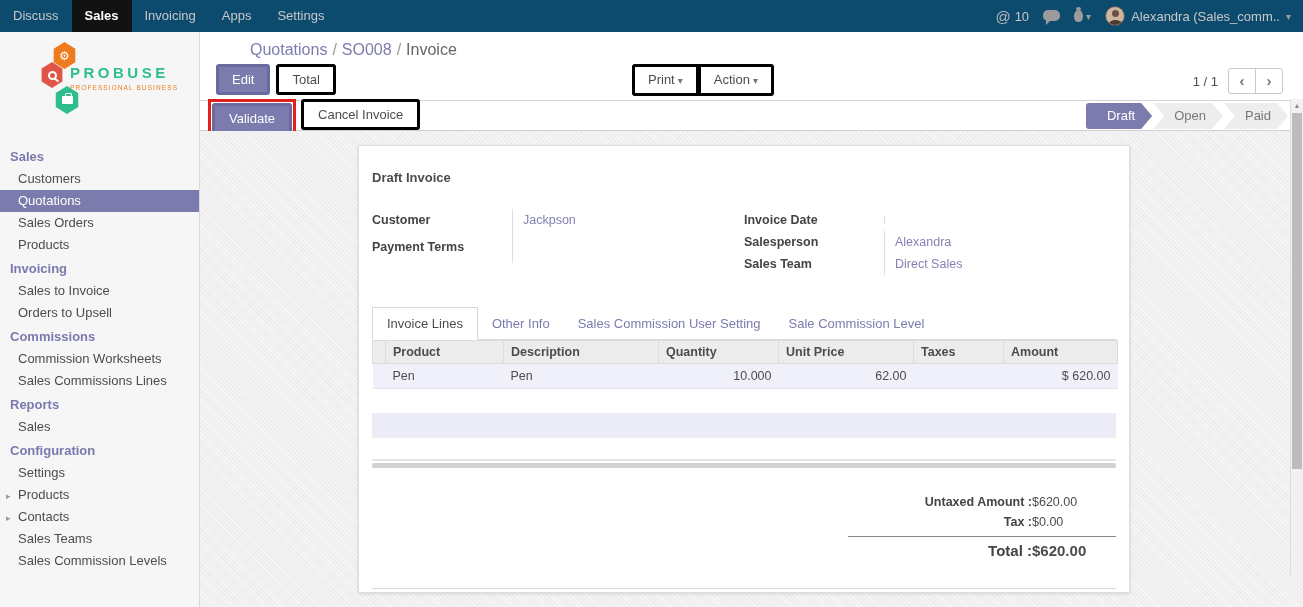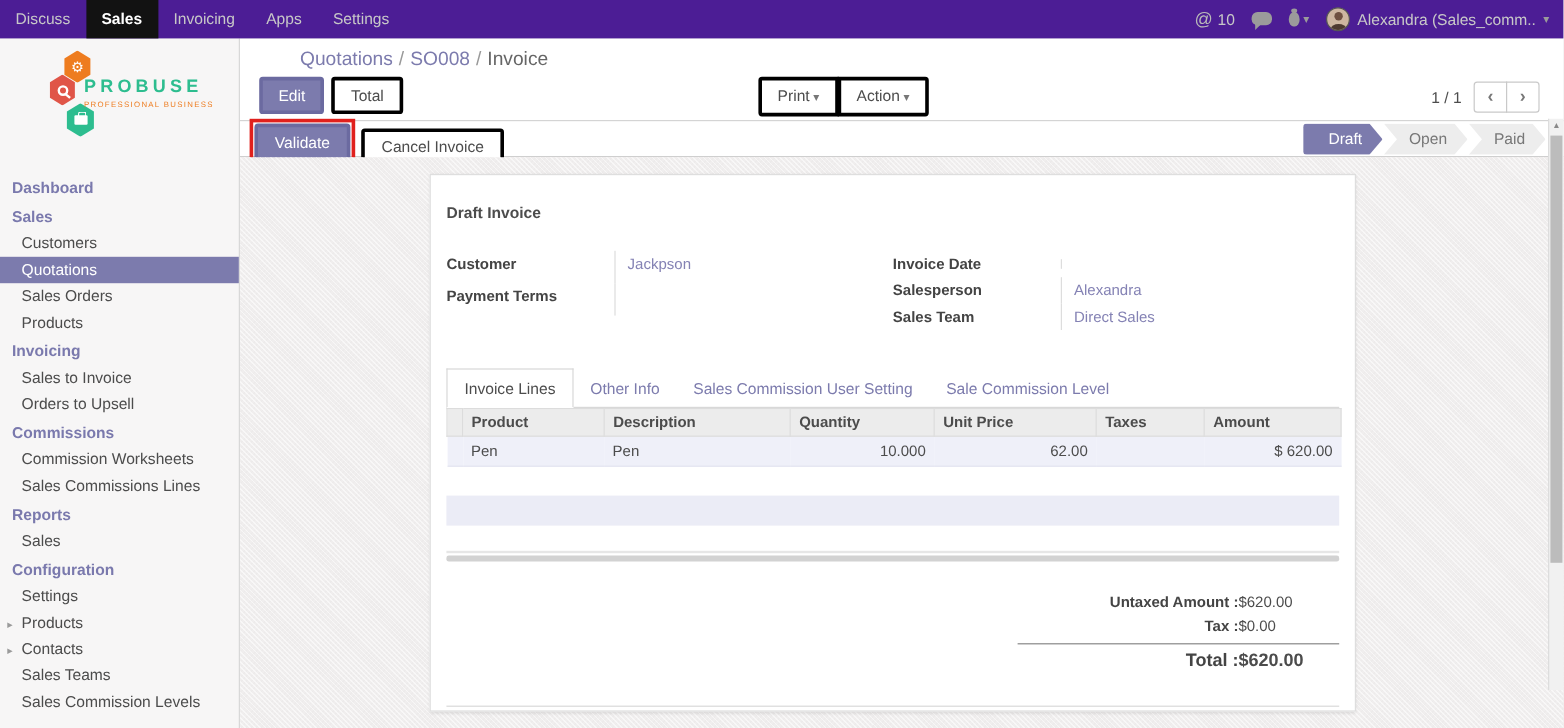--- a/index.html
+++ b/index.html
@@ -1,21 +1,21 @@
 <!DOCTYPE html>
 <html><head>
 <meta charset="utf-8">
 <style>
   * { margin:0; padding:0; box-sizing:border-box; }
   html,body { width:1303px; height:607px; overflow:hidden;
     font-family:"Liberation Sans", sans-serif; background:#f0eeee; font-size:13px; color:#4c4c4c; }
   .screen { position:relative; width:1303px; height:607px; }
 
   
-  .topbar { position:absolute; top:0; left:0; width:1303px; height:32px; background:#4c1d95;
+  .topbar { position:absolute; top:0; left:0; width:1303px; height:32px; background:#0c4a6e;
     display:flex; align-items:stretch; color:#c8c8c8; z-index:30; }
   .topbar nav { display:flex; }
   .menu-item { padding:0 13px; line-height:32px; cursor:pointer; }
   .menu-item.active { background:#121212; color:#fff; font-weight:bold; }
   .topbar-right { margin-left:auto; display:flex; align-items:center; gap:14px; padding-right:12px; }
   .mention { display:flex; align-items:center; gap:4px; }
   .at-glyph { font-size:15px; color:#b9b9b9; }
   .chat-icon { position:relative; width:17px; height:11px; background:#9b9b9b; border-radius:5px; margin-top:-2px; }
   .chat-icon::after { content:""; position:absolute; left:3px; bottom:-4px; border:4px solid transparent; border-top-color:#9b9b9b; border-left-color:#9b9b9b; }
   .bug-wrap { display:flex; align-items:center; gap:3px; }
@@ -68,21 +68,21 @@
   .pager { position:absolute; right:20px; top:36px; display:flex; align-items:center; gap:10px; }
   .pager-count { color:#4c4c4c; }
   .pager-btns { display:flex; }
   .pager-btn { width:28px; height:26px; background:#fff; border:1px solid #c9c9c9; color:#777;
     font-size:15px; font-weight:bold; text-align:center; line-height:24px; cursor:pointer; }
   .pager-btn.prev { border-radius:3px 0 0 3px; }
   .pager-btn.next { border-radius:0 3px 3px 0; margin-left:-1px; }
 
   
   .status-row { position:relative; height:31px; background:#fff; border-top:1px solid #d4d4d4; border-bottom:1px solid #cfcfcf; }
-  .status-left { position:absolute; left:8px; top:-2px; display:flex; align-items:flex-end; }
+  .status-left { position:absolute; left:8px; top:-2px; display:flex; align-items:flex-start; }
   .annotation-box { border:3px solid #e0201d; padding:1px; margin-right:5px; }
   .status-left .btn { padding:4px 14px; }
   .statusbar { position:absolute; right:15px; top:2px; display:flex; }
   .state { height:26px; line-height:26px; padding:0 17px 0 21px; background:#ededed; color:#777; font-size:13px; cursor:pointer;
     clip-path:polygon(0 0, calc(100% - 11px) 0, 100% 50%, calc(100% - 11px) 100%, 0 100%, 11px 50%); margin-left:1px; }
   .state.first { clip-path:polygon(0 0, calc(100% - 11px) 0, 100% 50%, calc(100% - 11px) 100%, 0 100%); border-radius:3px 0 0 3px; }
   .state.active { background:#7c7bad; color:#fff; }
 
   
   .main-bg { position:relative; height:476px;
@@ -173,21 +173,20 @@
         </div>
       <div class="hex hex-green">
           <div class="box-glyph"></div>
         </div>
       <div class="brand-text">
         <div class="brand-name">PROBUSE</div>
         <div class="brand-tagline">PROFESSIONAL BUSINESS</div>
       </div>
     </div>
     <nav class="side-menu">
-      <div class="side-header">Dashboard</div>
       <div class="side-header">Sales</div>
       <div class="side-item">Customers</div>
       <div class="side-item selected">Quotations</div>
       <div class="side-item">Sales Orders</div>
       <div class="side-item">Products</div>
       <div class="side-header">Invoicing</div>
       <div class="side-item">Sales to Invoice</div>
       <div class="side-item">Orders to Upsell</div>
       <div class="side-header">Commissions</div>
       <div class="side-item">Commission Worksheets</div>

